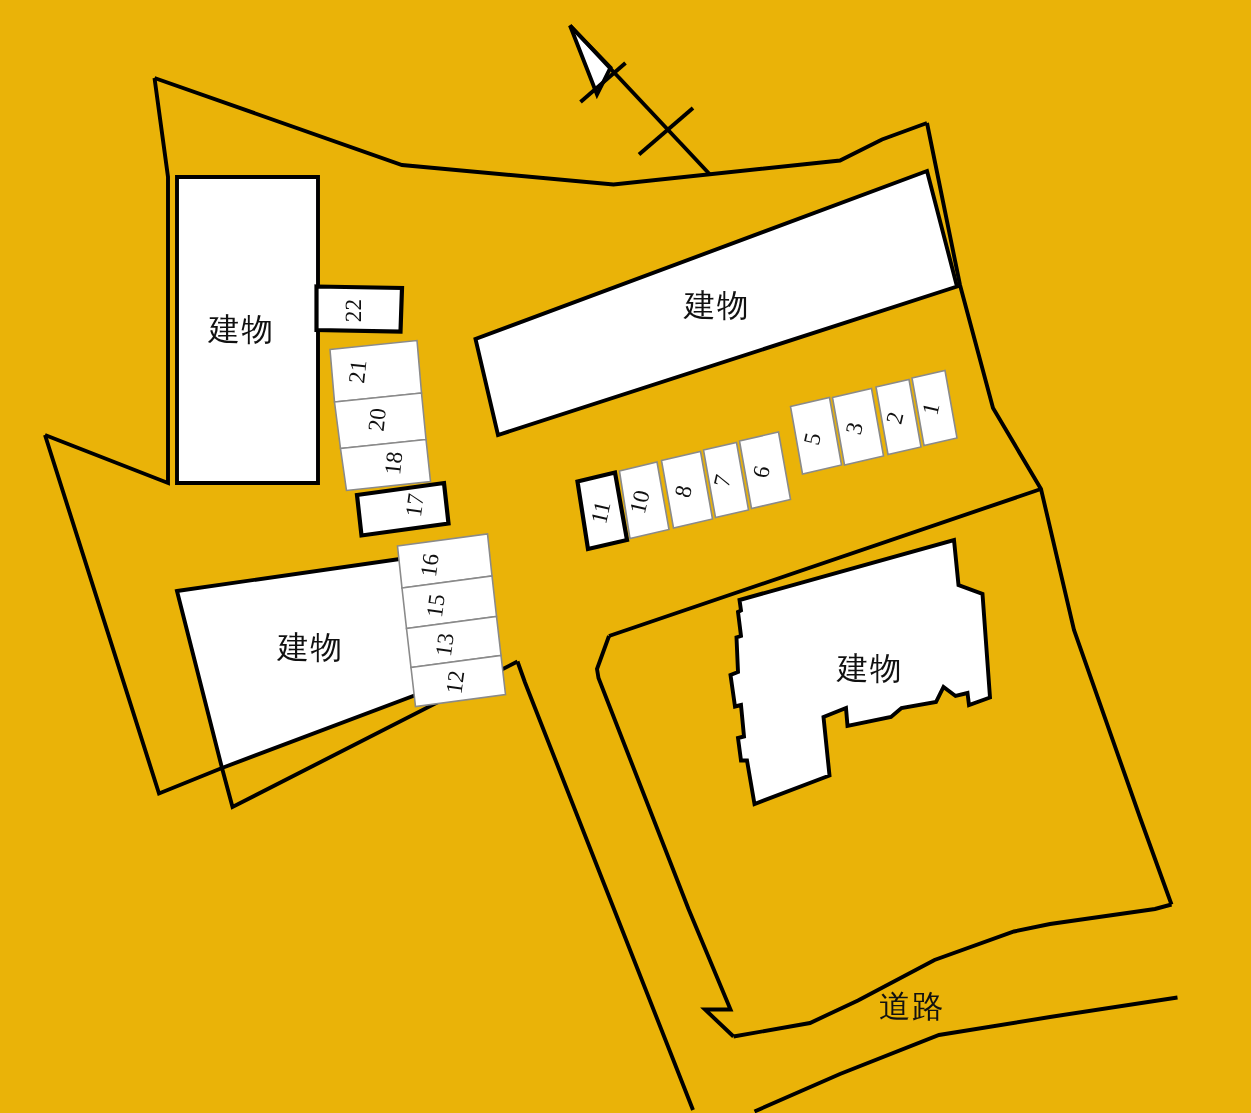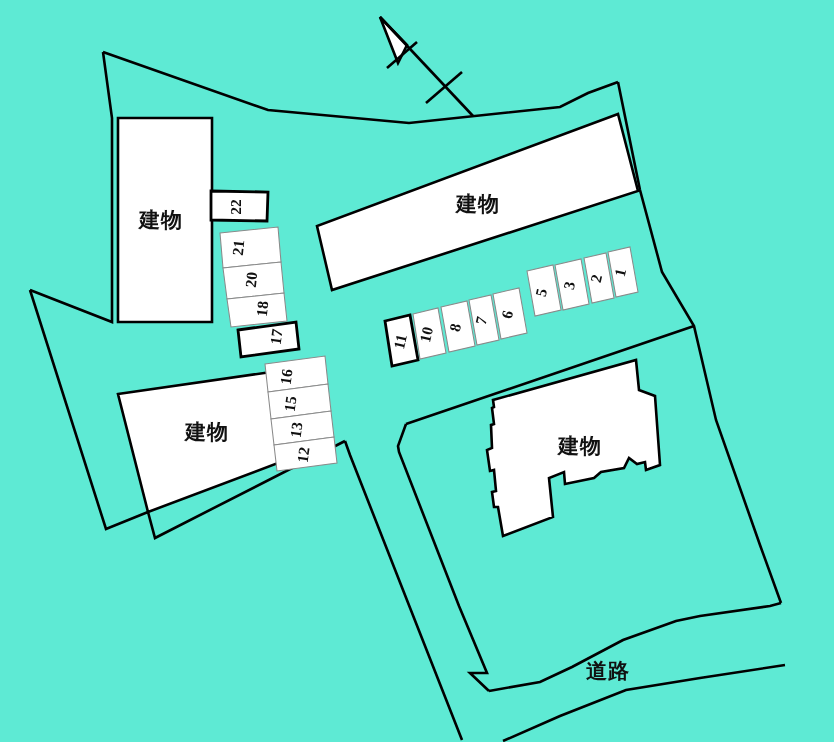--- a/index.html
+++ b/index.html
@@ -8,23 +8,22 @@
     padding: 0;
     background: #ffffff;
   }
   body {
     font-family: "Liberation Sans", "DejaVu Sans", sans-serif;
   }
   #plan-root {
     position: relative;
     width: 834px;
     height: 742px;
-    background: #5eead4;
+    background: #eab308;
     overflow: hidden;
-    font-weight: bold;
   }
   #plan-svg {
     position: absolute;
     left: 0;
     top: 0;
     width: 834px;
     height: 742px;
     display: block;
   }
   .boundary-line {

